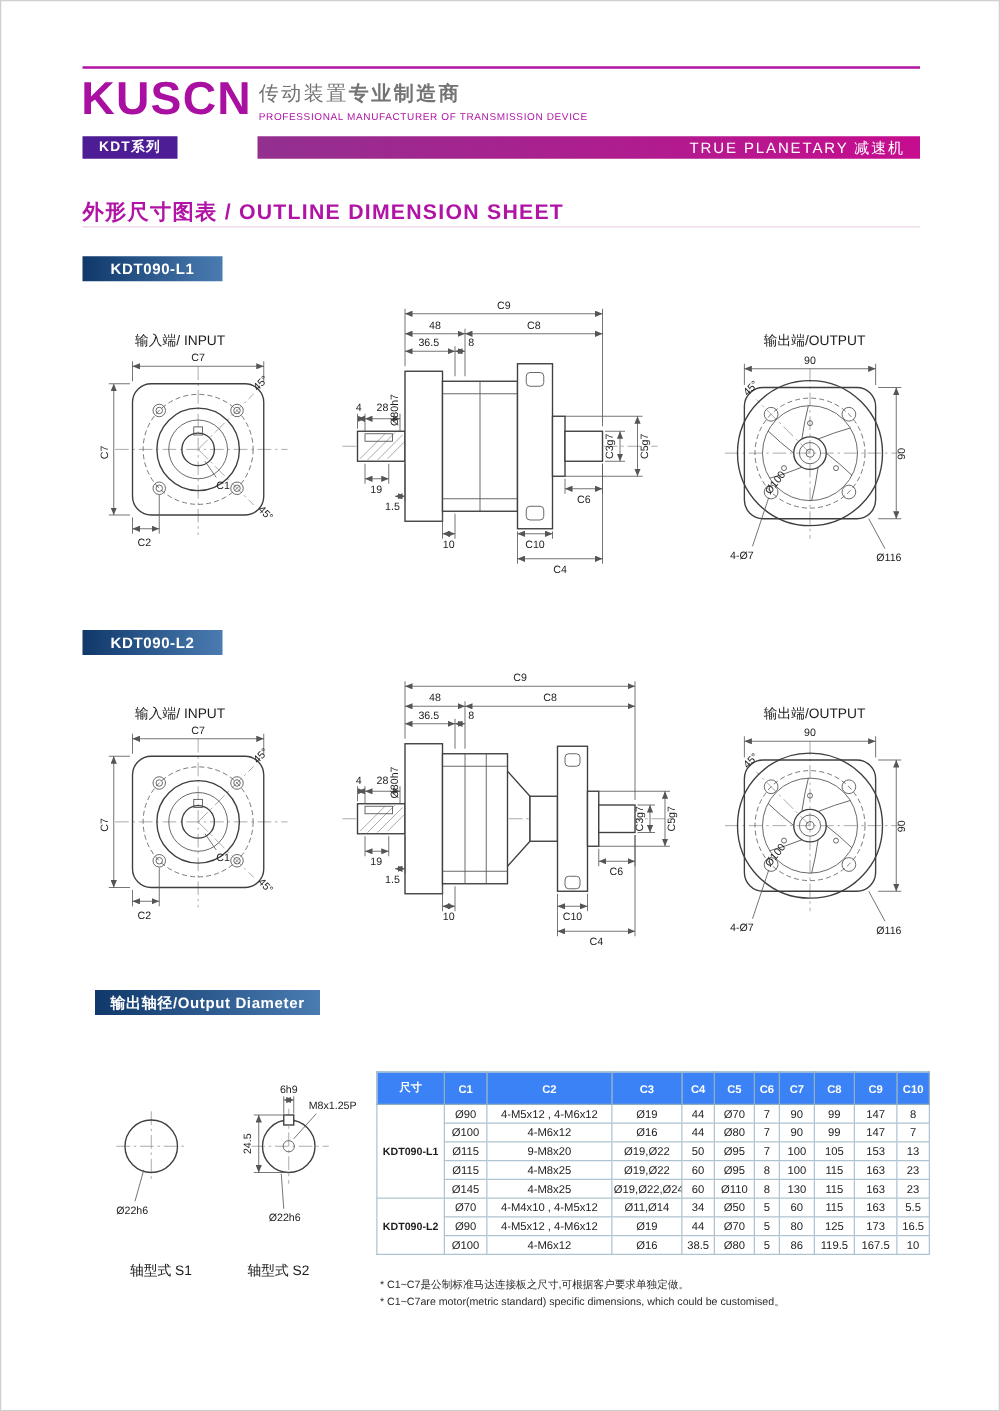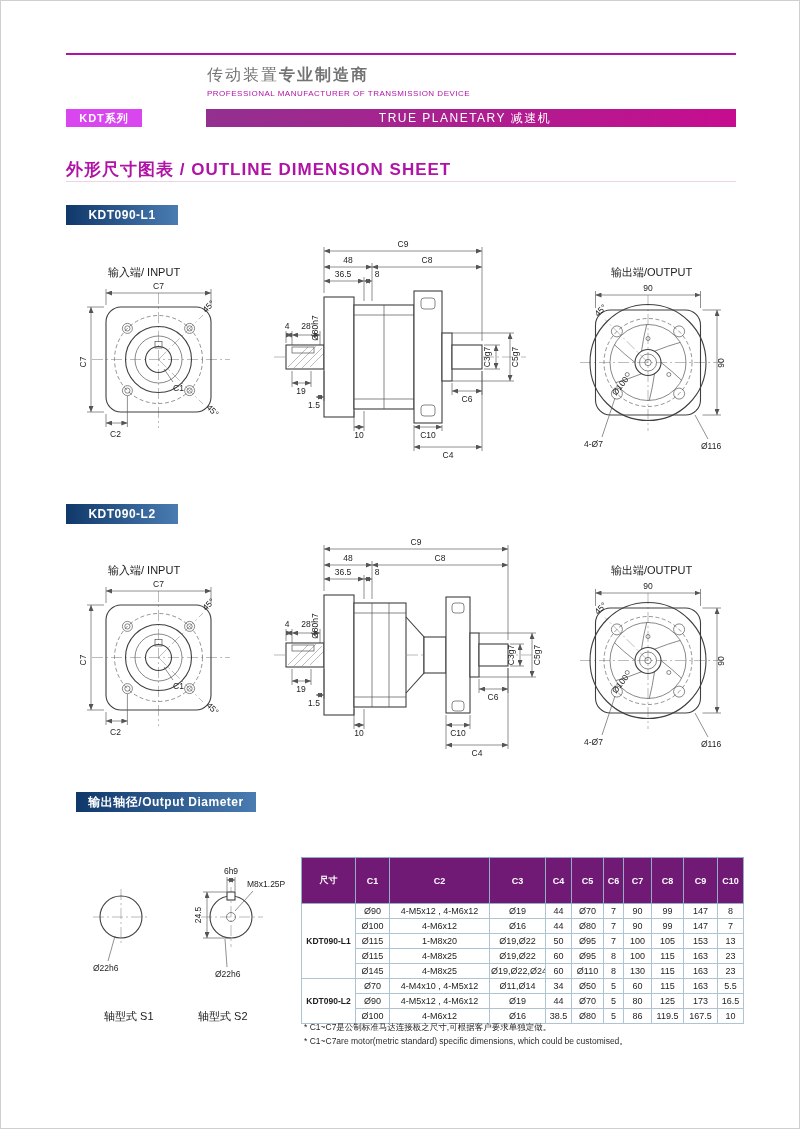--- a/index.html
+++ b/index.html
@@ -6,25 +6,25 @@
   body { background:#e9e9e9; font-family:"Liberation Sans","DejaVu Sans",sans-serif; }
   .page { position:relative; width:800px; height:1129px; background:#ffffff; margin:0 auto;
           border:1px solid #cfcfcf; overflow:hidden; }
 
   
   .top-rule { position:absolute; left:65px; top:52px; width:670px; height:2px; background:#b013a5; }
   .logo { position:absolute; left:64px; top:57px; font-size:37px; font-weight:bold; color:#a90fa0; letter-spacing:1px; }
   .tagline-cn { position:absolute; left:206px; top:64px; font-size:16px; color:#737373; letter-spacing:2px; }
   .tagline-cn b { font-weight:bold; }
   .tagline-en { position:absolute; left:206px; top:88px; font-size:8px; color:#b013a5; letter-spacing:0.5px; }
-  .series-badge { position:absolute; left:65px; top:108px; width:76px; height:18px; background:#d946ef;
+  .series-badge { position:absolute; left:65px; top:108px; width:76px; height:18px; background:#4c1d95;
                   color:#fff; font-size:11px; font-weight:bold; text-align:center; line-height:18px; letter-spacing:1px; }
   .banner { position:absolute; left:205px; top:108px; width:530px; height:18px;
             background:linear-gradient(90deg,#93308f,#c60d8f); color:#fff; font-size:12px; line-height:18px;
-            text-align:center; padding-right:12px; letter-spacing:1.5px; }
+            text-align:right; padding-right:12px; letter-spacing:1.5px; }
   .page-title { position:absolute; left:65px; top:157px; width:670px; font-size:17px; font-weight:bold;
                 color:#b013a5; letter-spacing:1px; border-bottom:1px solid #ecd4e8; }
 
   
   .badge { position:absolute; height:20px; color:#fff; font-size:12px; font-weight:bold; text-align:center;
            line-height:20px; background:linear-gradient(90deg,#10386a,#4a7cb1); letter-spacing:0.5px; }
   #badge-l1 { left:65px; top:204px; width:112px; }
   #badge-l2 { left:65px; top:503px; width:112px; }
   #badge-shaft { left:75px; top:791px; width:180px; }
 
@@ -42,40 +42,41 @@
   .dashc{ fill:none; stroke:#666; stroke-width:0.7; stroke-dasharray:4 2.5; }
   .dim line { stroke:#555; stroke-width:0.65; }
   .dim text { font-size:8.5px; fill:#1d1d1d; }
   .hatch line { stroke:#777; stroke-width:0.5; }
 
   
   .bottom-row { position:absolute; left:65px; top:820px; width:680px; height:290px; }
   .shaft-label { position:absolute; font-size:11px; color:#1c1c1c; }
   .dim-table { position:absolute; left:235px; top:36px; border-collapse:collapse; table-layout:fixed;
                width:442px; font-size:9px; color:#1d1d1d; }
-  .dim-table th { background:#701a75; color:#fff; font-weight:bold; border:1px solid #8fb0c2; padding:16px 1px; }
+  .dim-table th { background:#3b82f6; color:#fff; font-weight:bold; border:1px solid #8fb0c2; padding:6px 1px; }
   .dim-table td { border:1px solid #aec4d2; padding:2px 1px; text-align:center; background:#fff; overflow:hidden; }
   .dim-table td.group-cell { font-weight:bold; font-size:8.5px; }
   .dim-table tr.group-start td { border-top:1.5px solid #7fa3b8; }
   .notes { position:absolute; left:238px; top:200px; font-size:8.5px; color:#2a2a2a; line-height:1.6; }
 </style>
 </head>
 <body>
 
 <svg width="0" height="0" style="position:absolute">
   <defs>
     <marker id="arr" viewBox="0 0 6 5" markerWidth="6" markerHeight="5" refX="6" refY="2.5" orient="auto-start-reverse" markerUnits="userSpaceOnUse">
       <path d="M0,0 L6,2.5 L0,5 Z" fill="#555"></path>
     </marker>
   </defs>
 </svg>
 
 <div class="page">
 
   <div class="top-rule"></div>
+  <div class="logo">KUSCN</div>
   <div class="tagline-cn"><span>传动装置</span><b>专业制造商</b></div>
   <div class="tagline-en">PROFESSIONAL MANUFACTURER OF TRANSMISSION DEVICE</div>
   <div class="series-badge">KDT系列</div>
   <div class="banner">TRUE  PLANETARY 减速机</div>
 
   <div class="page-title">外形尺寸图表 / OUTLINE DIMENSION SHEET</div>
 
   <div class="badge" id="badge-l1">KDT090-L1</div>
 
   <div class="drawing-row" id="row-l1">
@@ -531,21 +532,21 @@
             <td>44</td>
             <td>Ø80</td>
             <td>7</td>
             <td>90</td>
             <td>99</td>
             <td>147</td>
             <td>7</td>
           </tr>
           <tr>
             <td>Ø115</td>
-            <td>1-M8x20</td>
+            <td>9-M8x20</td>
             <td>Ø19,Ø22</td>
             <td>50</td>
             <td>Ø95</td>
             <td>7</td>
             <td>100</td>
             <td>105</td>
             <td>153</td>
             <td>13</td>
           </tr>
           <tr>

